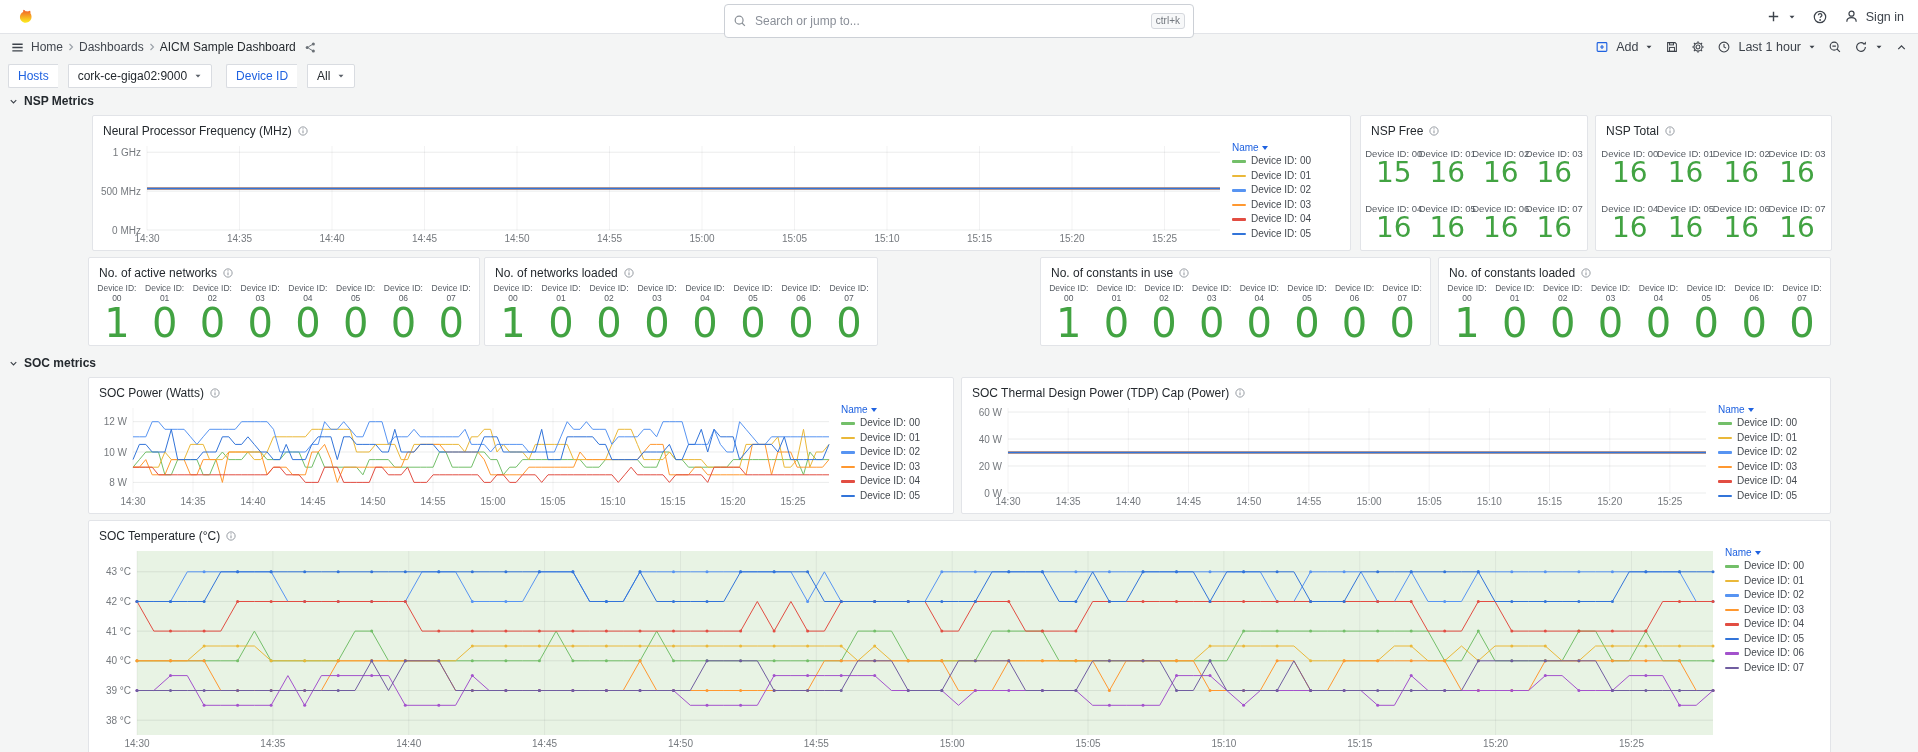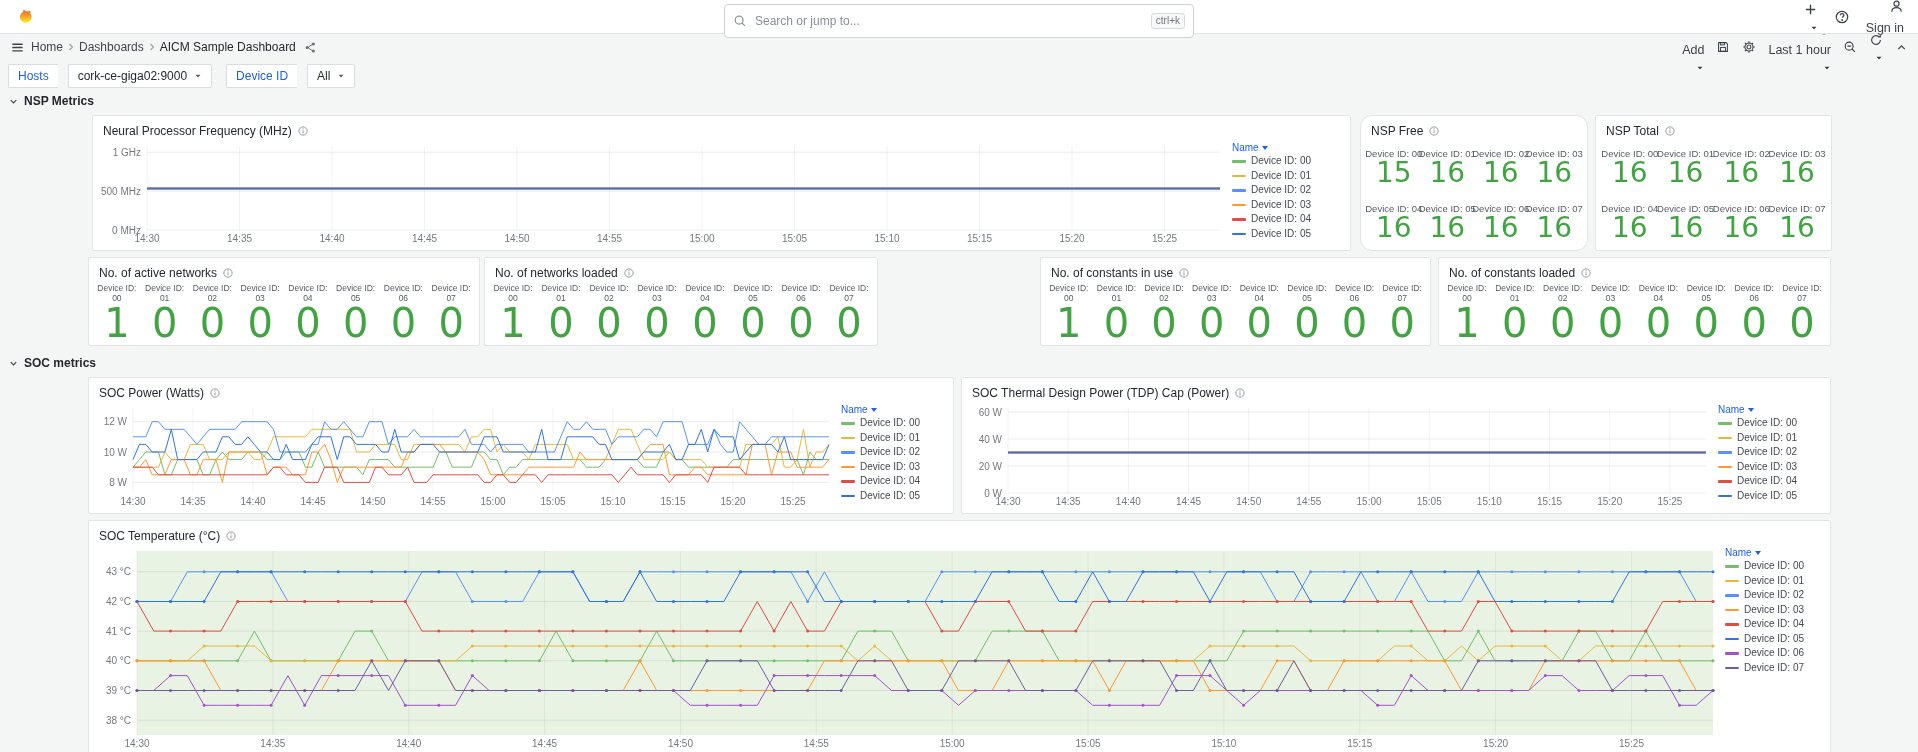--- a/index.html
+++ b/index.html
@@ -9,21 +9,21 @@
   #app{position:relative;width:1918px;height:752px;overflow:hidden;background:#f4f5f5;}
 
   
   .topnav{position:relative;height:34px;background:#fff;border-bottom:1px solid var(--border);display:flex;align-items:center;padding:0 14px;z-index:5;}
   .nav-left{display:flex;align-items:center;gap:8px;}
   .searchwrap{position:absolute;left:50%;transform:translateX(-50%);top:4px;width:470px;height:26px;border:1px solid #ccd0d6;border-radius:4px;background:#fff;display:flex;align-items:center;gap:6px;padding:16px 8px;}
   .searchwrap input{border:none;outline:none;flex:1;font-size:12px;color:var(--text);background:transparent;font-family:inherit;}
   .searchwrap input::placeholder{color:#8a8f98;}
   .kbd{font-size:10px;color:#72777e;border:1px solid #d5d8dd;border-radius:3px;padding:0 4px;line-height:14px;background:#f7f8f9;}
   .nav-right{margin-left:auto;display:flex;align-items:center;gap:16px;color:#3d434b;}
-  .iconbtn{display:flex;align-items:flex-end;gap:7px;background:none;border:none;cursor:pointer;color:#3d434b;padding:0;font-family:inherit;font-size:12.5px;flex-direction:column;}
+  .iconbtn{display:flex;align-items:center;gap:7px;background:none;border:none;cursor:pointer;color:#3d434b;padding:0;font-family:inherit;font-size:12.5px;}
 
   
   .subnav{height:26px;display:flex;align-items:center;justify-content:space-between;padding:0 10px;font-size:12px;}
   .sub-left{display:flex;align-items:center;gap:6px;}
   .crumbs{display:flex;align-items:center;gap:2px;}
   .crumb{color:#41464e;cursor:pointer;}
   .crumb.current{color:#24292e;}
   .sub-right{display:flex;align-items:center;gap:12px;color:#3b4048;}
 
   
@@ -301,21 +301,21 @@
             <span>Device ID: 04</span>
           </div>
           <div class="legend-item">
             <span class="swatch" style="background: rgb(50, 116, 217);"></span>
             <span>Device ID: 05</span>
           </div>
         </div>
     </div>
   </section>
 
-  <section class="panel" style="left:1360px;top:115px;width:228px;height:136px;border-radius:12px;">
+  <section class="panel" style="left:1360px;top:115px;width:228px;height:136px;">
     <div class="panel-head">
       <h2 class="panel-title">NSP Free</h2>
       <svg class="icon" width="12" height="12" viewBox="0 0 16 16">
           <circle cx="8" cy="8" r="5.5" fill="none" stroke="#8b9199" stroke-width="1.2"></circle>
           <path d="M8 7.2v3.8" stroke="#8b9199" stroke-width="1.3"></path>
           <circle cx="8" cy="5.1" r=".85" fill="#8b9199"></circle>
         </svg>
     </div>
     <div class="stat-grid grid4">
         <div class="stat-cell">

